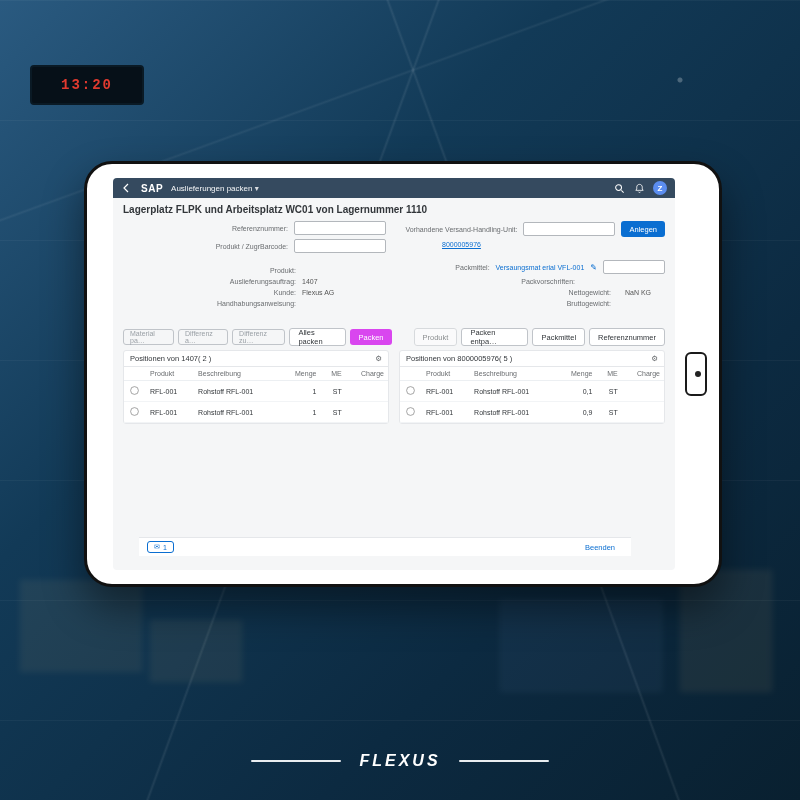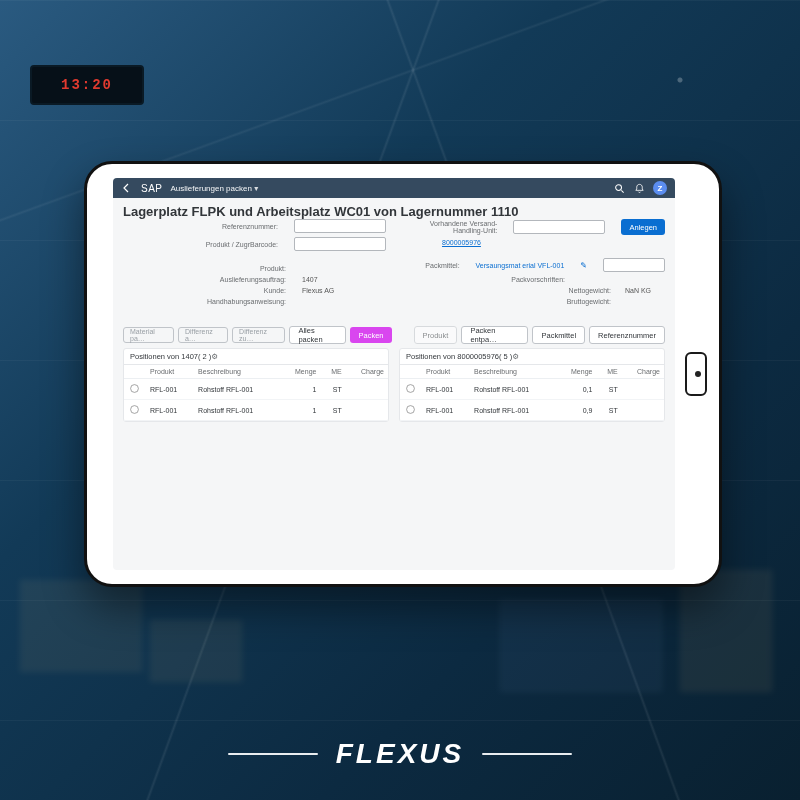--- a/index.html
+++ b/index.html
@@ -34,34 +34,34 @@
   .cam{position:absolute;right:18px;top:50%;transform:translateY(-50%);
     width:6px;height:6px;border-radius:50%;background:#222}
   .homebtn{position:absolute;right:12px;top:50%;transform:translateY(-50%);
     width:18px;height:40px;border:2px solid #1a1a1a;border-radius:6px;background:#fff}
   .screen{position:absolute;left:26px;right:44px;top:14px;bottom:14px;
     background:#f5f6f7;border-radius:4px;overflow:hidden;font-size:7.5px;color:#333}
 
   
   .shellbar{height:20px;background:#354a5f;color:#fff;display:flex;align-items:center;
     padding:0 8px;gap:8px;position:relative}
-  .sap-logo{font-weight:400;color:#fff;font-size:10px;letter-spacing:.5px}
+  .sap-logo{font-weight:700;color:#fff;font-size:10px;letter-spacing:.5px}
   .shell-title{font-size:8px;opacity:.95}
   .shell-right{margin-left:auto;display:flex;gap:8px;align-items:center}
   .icon{display:inline-flex;width:12px;height:12px;align-items:center;justify-content:center}
   .avatar{width:14px;height:14px;border-radius:50%;background:#5b8def;color:#fff;
     font-size:8px;font-weight:700;display:flex;align-items:center;justify-content:center}
   .chev{font-size:8px;opacity:.85}
 
   .page{padding:6px 10px 0 10px;height:calc(100% - 20px - 18px);box-sizing:border-box;overflow:hidden}
-  .page-title{font-size:13px;font-weight:700;color:#32363a;}
+  .page-title{font-size:10px;font-weight:700;color:#32363a;margin-bottom:6px}
 
   .form-grid{display:flex;gap:16px}
   .col{flex:1;display:flex;flex-direction:column;gap:4px}
-  .field{display:flex;align-items:center;justify-content:flex-end;gap:16px}
+  .field{display:flex;align-items:center;justify-content:flex-end;gap:6px}
   .lbl{color:#6a6d70;font-size:7px;text-align:right}
   .inp{height:12px;border:1px solid #b3b7bc;background:#fff;border-radius:2px;min-width:90px}
   .ro{color:#555;font-size:7px;min-width:84px}
   .link{color:#0a6ed1;font-size:7px;text-decoration:underline}
   .btn{display:inline-flex;align-items:center;justify-content:center;height:16px;
     padding:0 8px;border-radius:3px;font-size:7.5px;cursor:pointer;user-select:none}
   .btn-prim{background:#0a6ed1;color:#fff}
   .btn-ghost{background:#fff;border:1px solid #c0c4c9;color:#32363a}
   .btn-filled{background:#d946ef;color:#fff}
   .btn-trans{background:transparent;color:#0a6ed1}
@@ -69,41 +69,41 @@
   .pencil{color:#0a6ed1;font-size:8px}
 
   .toolbar{display:flex;gap:4px;margin-top:21px;align-items:center}
   .filters{display:flex;gap:4px}
   .filters .pill{border:1px solid #0a6ed1;color:#0a6ed1;border-radius:3px;height:14px;
     padding:0 6px;display:flex;align-items:center;font-size:7px}
   .filters .pill.dim{border-color:#c0c4c9;color:#9aa0a6}
 
   .tables{display:flex;gap:10px;margin-top:4px}
   .panel{flex:1;border:1px solid #e5e7ea;border-radius:3px;background:#fff}
-  .tbl-head{display:flex;align-items:center;
+  .tbl-head{display:flex;justify-content:space-between;align-items:center;
     padding:3px 6px;border-bottom:1px solid #e5e7ea;font-size:7.5px;color:#32363a}
   .settings{color:#6a6d70}
   table{width:100%;border-collapse:collapse;font-size:7px}
   th{color:#6a6d70;font-weight:400;text-align:left;padding:3px 4px;border-bottom:1px solid #eceff2}
   td{padding:3px 4px;border-bottom:1px solid #f2f4f6;color:#32363a}
   td:first-child,th:first-child{width:14px}
   input[type=radio]{transform:scale(.65);margin:0}
   .num{text-align:right}
 
   .footer{position:absolute;left:26px;right:44px;bottom:14px;height:18px;
     background:#fff;border-top:1px solid #e5e7ea;display:flex;align-items:center;
     justify-content:space-between;padding:0 8px;font-size:7px}
   .msgbtn{display:inline-flex;align-items:center;gap:3px;border:1px solid #0a6ed1;
     color:#0a6ed1;border-radius:3px;padding:1px 6px}
 
   
   .brand{position:absolute;left:0;right:0;bottom:30px;display:flex;align-items:center;
     justify-content:center;gap:18px}
   .brand .line{height:2px;width:90px;background:#e9edf0;border-radius:2px}
-  .brand .word{color:#fff;font-weight:800;letter-spacing:3px;font-size:28px;font-style:italic}
+  .brand .word{color:#fff;font-weight:800;letter-spacing:3px;font-size:16px;font-style:italic}
 </style>
 </head>
 <body>
 
 <div class="stage">
   <div class="clock">
       <span>13:20</span>
     </div>
   <div class="floor-shapes">
     <div class="box b1"></div>
@@ -294,20 +294,27 @@
                     <td class="num">ST</td>
                     <td class="num"></td>
                   </tr>
                 </tbody>
             </table>
           </div>
         </div>
 
       </div>
 
+      <div class="footer">
+        <span class="msgbtn">
+          <span>✉</span>
+          <span>1</span>
+        </span>
+        <span class="btn btn-trans">Beenden</span>
+      </div>
 
     </div>
   </div>
 
   <div class="brand">
     <span class="line"></span>
     <span class="word">FLEXUS</span>
     <span class="line"></span>
   </div>
 </div>

